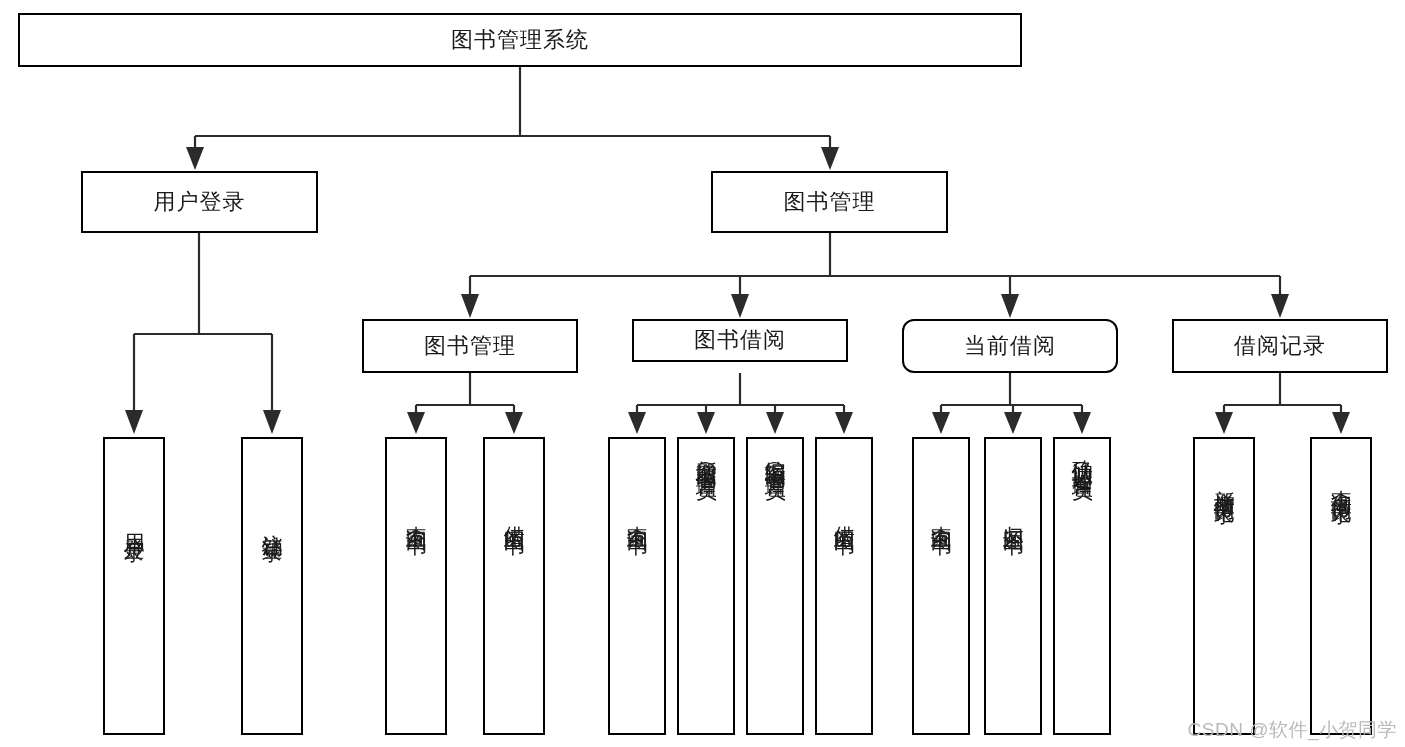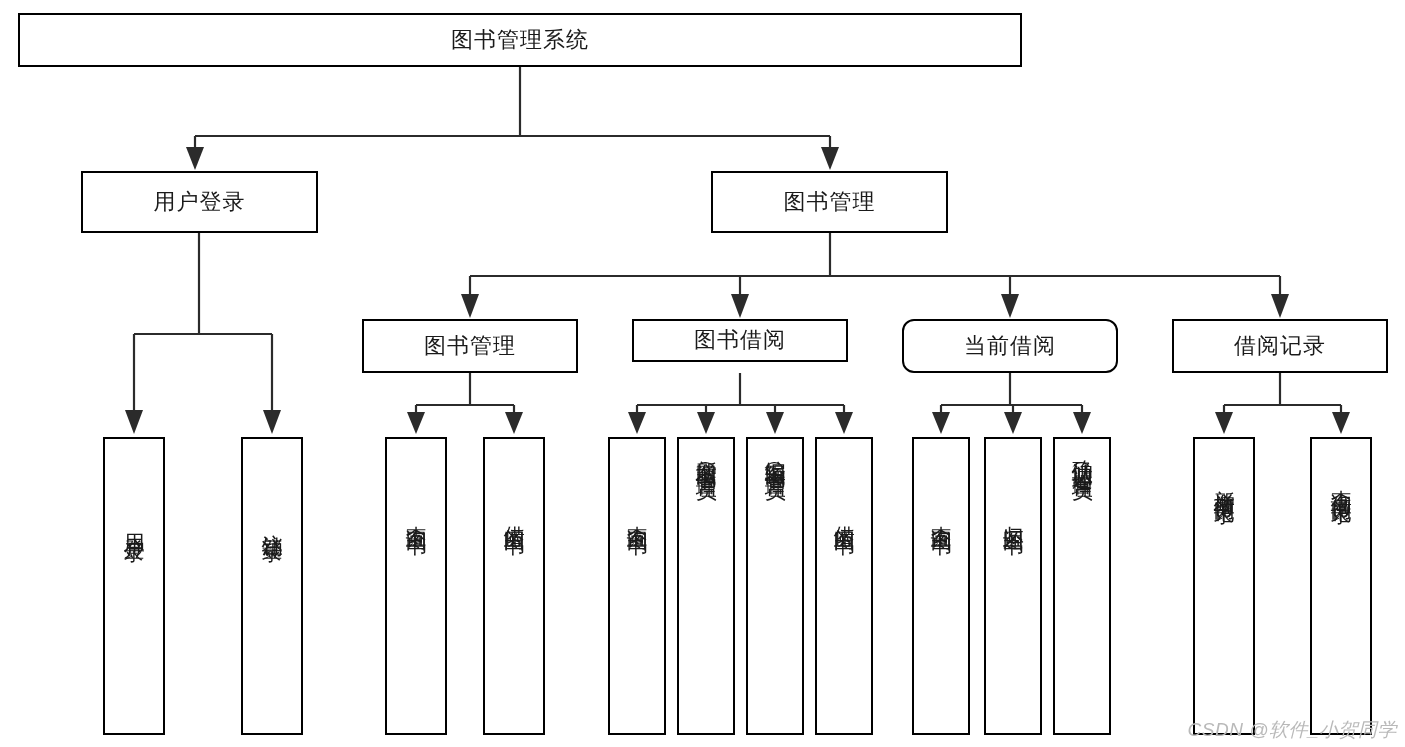--- a/index.html
+++ b/index.html
@@ -71,21 +71,20 @@
     fill: #2b2b2b;
   }
   .watermark {
     position: absolute;
     right: 8px;
     bottom: 4px;
     font-size: 19px;
     color: #b9b9b9;
     white-space: nowrap;
     letter-spacing: 0.5px;
-    font-style: italic;
   }
 </style>
 </head>
 <body>
 
 <div id="canvas">
 
   <svg id="wires" viewBox="0 0 1405 747">
 
     <line x1="520" y1="67" x2="520" y2="136"></line>

